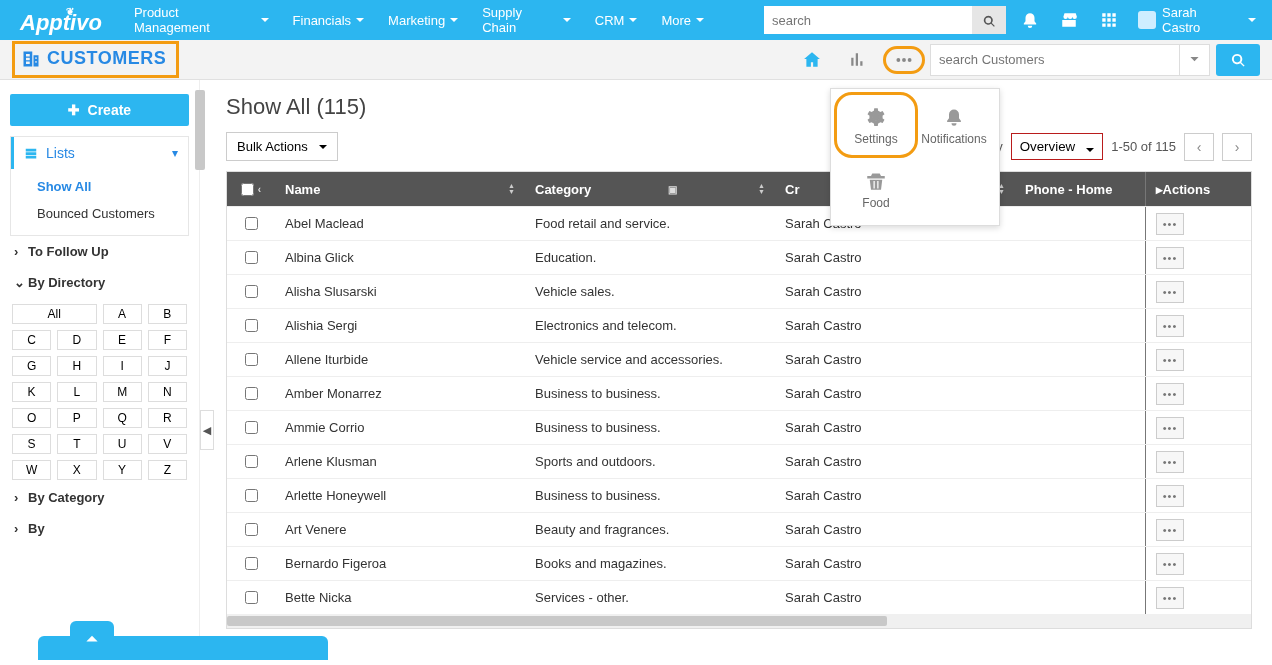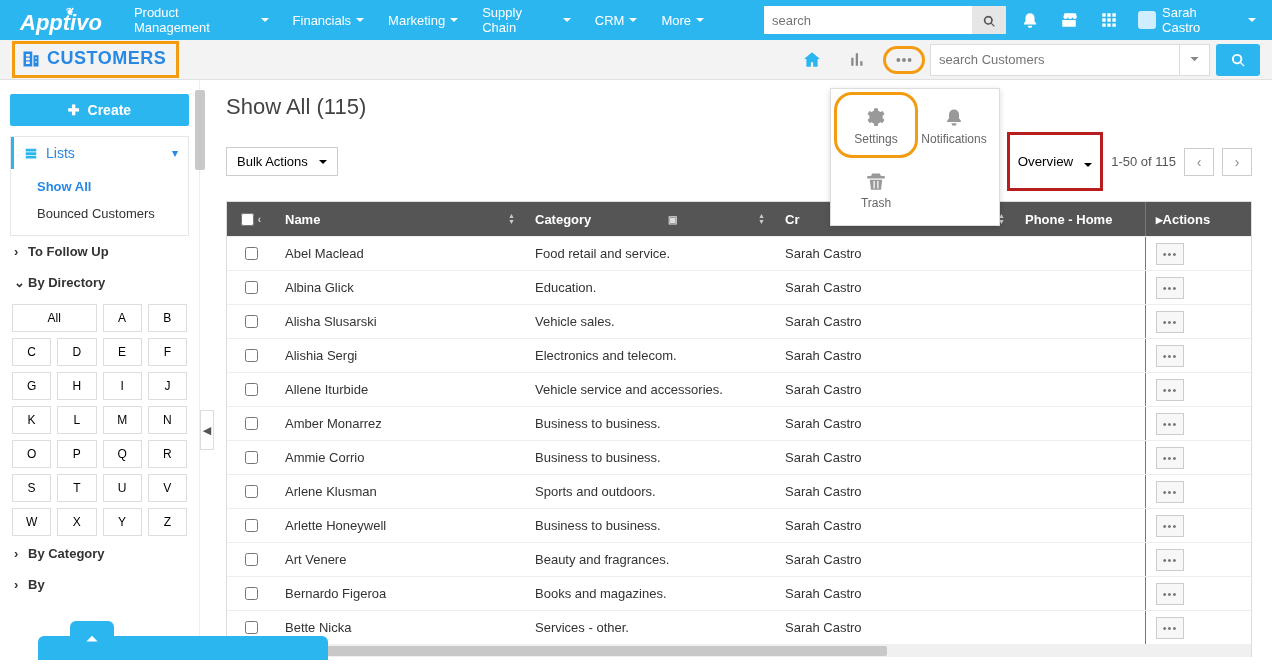--- a/index.html
+++ b/index.html
@@ -44,30 +44,30 @@
 .side-list { margin-top: 10px; border: 1px solid #e6e6e6; }
 .side-head { display: flex; align-items: center; padding: 8px 10px; color: #2789e4; font-size: 14px; border-left: 3px solid #2cb6f0; text-align: right; }
 .side-head .cal-icon { color: #2cb6f0; margin-right: 8px; }
 .side-head .chev { margin-left: auto; font-size: 12px; transform: rotate(0); }
 .sub-items { padding: 4px 0 8px 10px; }
 .sub-item { padding: 6px 6px 6px 16px; font-size: 13px; cursor: pointer; }
 .sub-item.active { color: #2789e4; font-weight: 600; }
 .side-section { padding: 8px 4px; font-size: 13px; font-weight: 700; display: flex; align-items: center; gap: 4px; cursor: pointer; }
 .side-section .arrow { width: 10px; display: inline-block; }
 .letter-grid { display: grid; grid-template-columns: repeat(4, 1fr); gap: 6px; padding: 6px 2px 2px; }
-.letter-grid button { height: 28px; border: 1px solid #ddd; background: #fff; font-size: 12px; cursor: pointer; }
+.letter-grid button { height: 20px; border: 1px solid #ddd; background: #fff; font-size: 12px; cursor: pointer; }
 .letter-grid .all { grid-column: span 2; }
 
 .main { flex: 1; padding: 14px 20px 0 26px; position: relative; overflow: hidden; }
 .collapse-handle { position: absolute; left: 0; top: 330px; width: 14px; height: 40px; background: #fff; border: 1px solid #ddd; display: flex; align-items: center; justify-content: center; font-size: 11px; color: #555; }
 .page-title { font-size: 22px; color: #444; margin-bottom: 12px; }
 .bulk-btn { border: 1px solid #ccc; background: #fff; padding: 6px 10px; font-size: 13px; display: inline-flex; align-items: center; gap: 6px; cursor: pointer; }
 .toolbar { display: flex; align-items: center; margin-bottom: 10px; }
 .toolbar-right { margin-left: auto; display: flex; align-items: center; gap: 8px; font-size: 13px; color: #555; }
-.overview-btn { border: 3px solid #b91c1c; background: #fff; padding: 19px 8px; display: inline-flex; align-items: flex-end; gap: 6px; cursor: pointer; }
+.overview-btn { border: 1px solid #b91c1c; background: #fff; padding: 5px 8px; display: inline-flex; align-items: flex-end; gap: 6px; cursor: pointer; }
 .pager-btn { width: 30px; height: 28px; border: 1px solid #ccc; background: #fff; color: #888; cursor: pointer; font-size: 14px; }
 
 
 .tbl-wrap { border: 1px solid #ddd; overflow: hidden; }
 .tbl-head { background: #555; color: #fff; display: flex; height: 34px; align-items: center; font-size: 13px; font-weight: 600; }
 .col { padding: 0 10px; display: flex; align-items: center; height: 100%; }
 .col.chk { width: 48px; justify-content: center; }
 .col.nm { width: 250px; }
 .col.cat { width: 250px; }
 .col.cr { width: 240px; }
@@ -200,21 +200,21 @@
         </svg>
     </span>
     <span>Notifications</span>
   </div>
   <div class="more-cell">
     <span class="ico">
       <svg class="svg-ico" viewBox="0 0 16 16">
           <path d="M5 2h6l1 2h3v2H1V4h3l1-2zm-2 5h10l-1 8H4L3 7zm3 1v6h1V8H6zm3 0v6h1V8H9z"></path>
         </svg>
     </span>
-    <span>Trash</span>
+    <span>Food</span>
   </div>
 </div>
 
 <div class="workspace">
 
   <div class="sidebar">
     <div class="scrollbar-stub"></div>
     <button class="create-btn">
       <span class="plus">✚</span>
       <span>Create</span>

